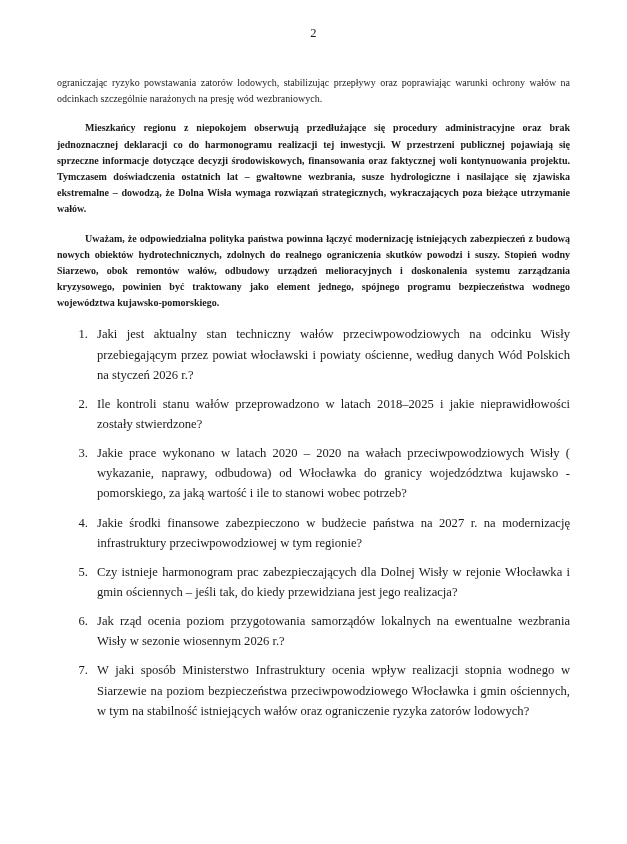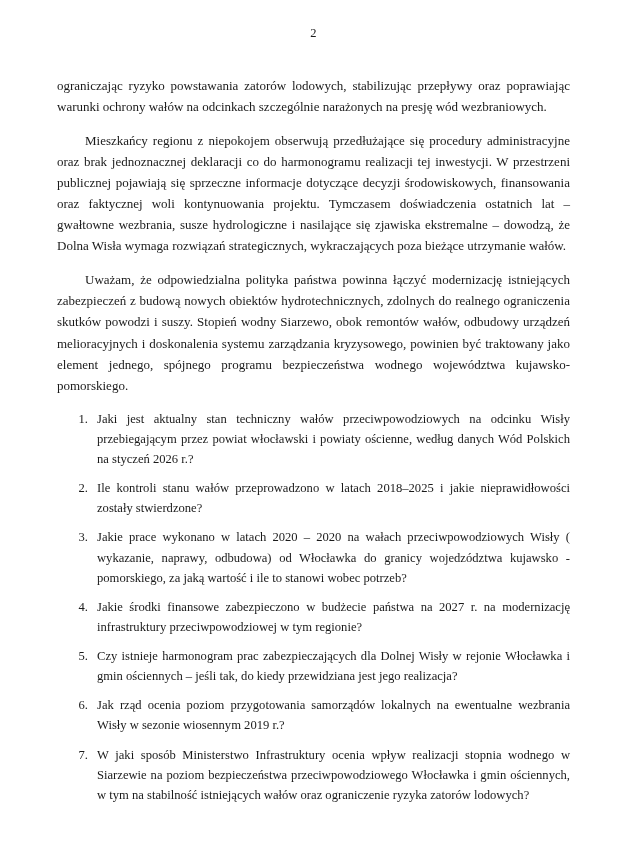--- a/index.html
+++ b/index.html
@@ -22,28 +22,29 @@
     padding: 0 57px;
   }
   .page-number {
     text-align: center;
     font-size: 12.5px;
     margin-top: 26px;
     margin-bottom: 34px;
     letter-spacing: 0.2px;
   }
   .para {
-    font-size: 13px;
+    font-size: 10px;
     line-height: 1.62;
     text-align: justify;
     margin: 0 0 13px 0;
     hyphens: none;
   }
   .para.indent {
     text-indent: 28px;
+    font-weight: bold;
   }
   ol.questions {
     margin: 4px 0 0 0;
     padding-left: 34px;
     font-size: 12.6px;
     line-height: 1.6;
   }
   ol.questions > li {
     margin-bottom: 9px;
     text-align: justify;
@@ -60,17 +61,17 @@
   <p class="para">ograniczając ryzyko powstawania zatorów lodowych, stabilizując przepływy oraz poprawiając warunki ochrony wałów na odcinkach szczególnie narażonych na presję wód wezbraniowych.</p>
   <p class="para indent">Mieszkańcy regionu z niepokojem obserwują przedłużające się procedury administracyjne oraz brak jednoznacznej deklaracji co do harmonogramu realizacji tej inwestycji. W przestrzeni publicznej pojawiają się sprzeczne informacje dotyczące decyzji środowiskowych, finansowania oraz faktycznej woli kontynuowania projektu. Tymczasem doświadczenia ostatnich lat – gwałtowne wezbrania, susze hydrologiczne i nasilające się zjawiska ekstremalne – dowodzą, że Dolna Wisła wymaga rozwiązań strategicznych, wykraczających poza bieżące utrzymanie wałów.</p>
   <p class="para indent">Uważam, że odpowiedzialna polityka państwa powinna łączyć modernizację istniejących zabezpieczeń z budową nowych obiektów hydrotechnicznych, zdolnych do realnego ograniczenia skutków powodzi i suszy. Stopień wodny Siarzewo, obok remontów wałów, odbudowy urządzeń melioracyjnych i doskonalenia systemu zarządzania kryzysowego, powinien być traktowany jako element jednego, spójnego programu bezpieczeństwa wodnego województwa kujawsko-pomorskiego.</p>
 
   <ol class="questions">
     <li>Jaki jest aktualny stan techniczny wałów przeciwpowodziowych na odcinku Wisły przebiegającym przez powiat włocławski i powiaty ościenne, według danych Wód Polskich na styczeń 2026 r.?</li>
     <li>Ile kontroli stanu wałów przeprowadzono w latach 2018–2025 i jakie nieprawidłowości zostały stwierdzone?</li>
     <li>Jakie prace wykonano w latach 2020 – 2020 na wałach przeciwpowodziowych Wisły ( wykazanie, naprawy, odbudowa) od Włocławka do granicy wojedzództwa kujawsko - pomorskiego, za jaką wartość i ile to stanowi wobec potrzeb?</li>
     <li>Jakie środki finansowe zabezpieczono w budżecie państwa na 2027 r. na modernizację infrastruktury przeciwpowodziowej w tym regionie?</li>
     <li>Czy istnieje harmonogram prac zabezpieczających dla Dolnej Wisły w rejonie Włocławka i gmin ościennych – jeśli tak, do kiedy przewidziana jest jego realizacja?</li>
-    <li>Jak rząd ocenia poziom przygotowania samorządów lokalnych na ewentualne wezbrania Wisły w sezonie wiosennym 2019 r.?</li>
+    <li>Jak rząd ocenia poziom przygotowania samorządów lokalnych na ewentualne wezbrania Wisły w sezonie wiosennym 2026 r.?</li>
     <li>W jaki sposób Ministerstwo Infrastruktury ocenia wpływ realizacji stopnia wodnego w Siarzewie na poziom bezpieczeństwa przeciwpowodziowego Włocławka i gmin ościennych, w tym na stabilność istniejących wałów oraz ograniczenie ryzyka zatorów lodowych?</li>
   </ol>
 
 </div>
 
 </body></html>

